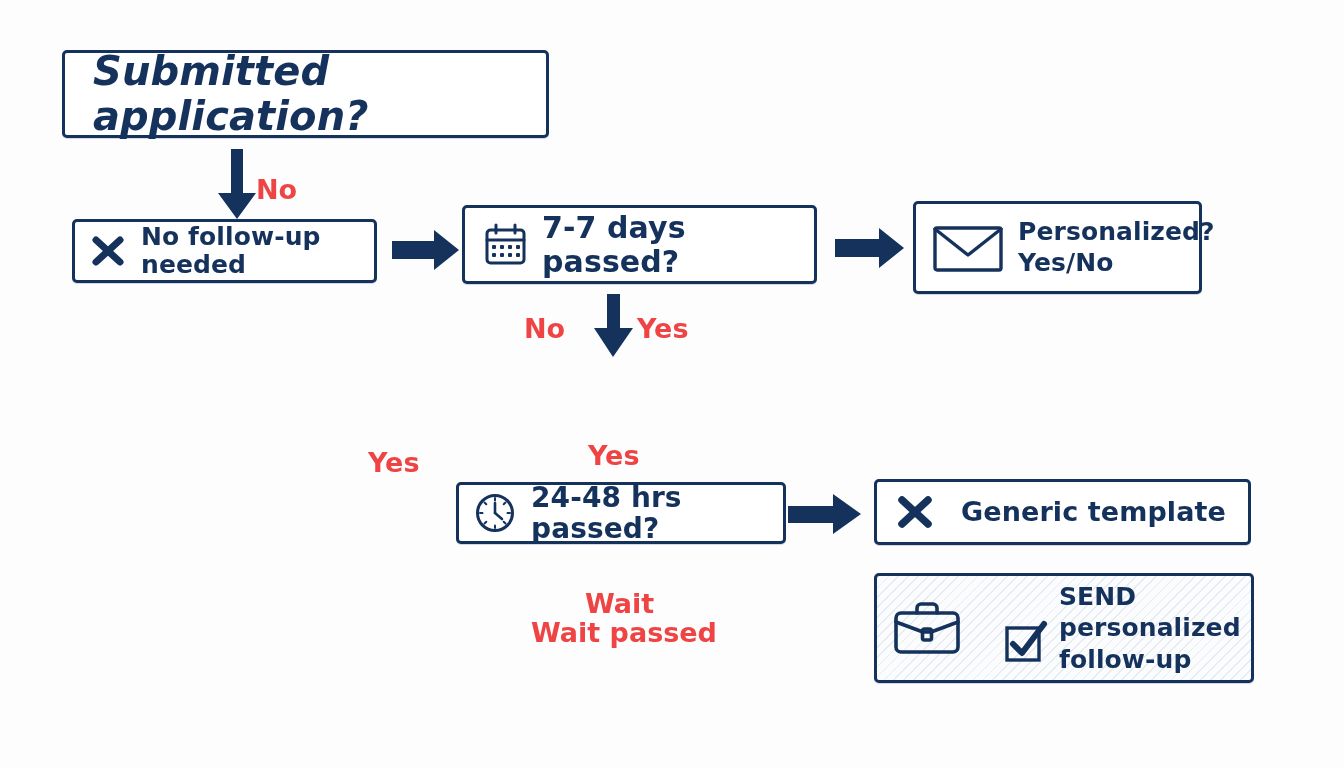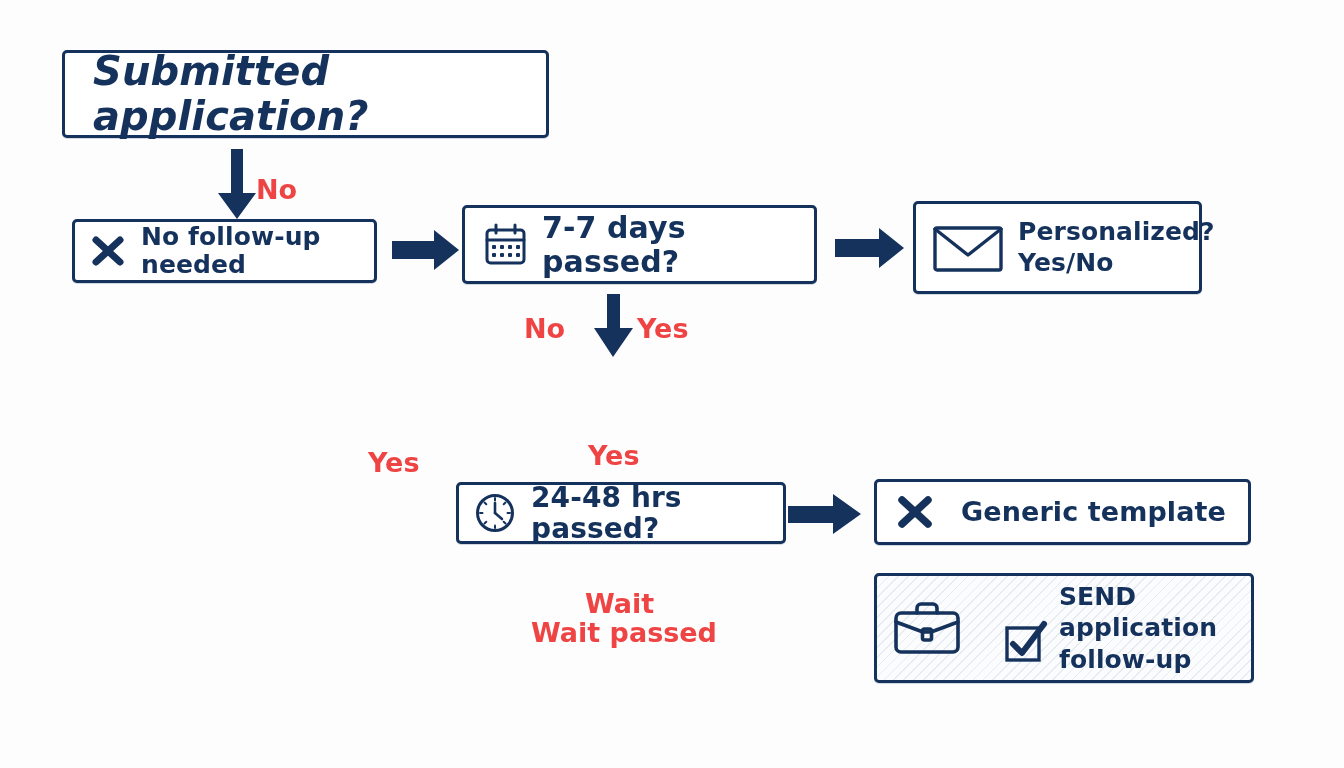--- a/index.html
+++ b/index.html
@@ -301,21 +301,21 @@
           </g>
         </svg>
       </span>
       <span class="ic" style="margin-left:38px; margin-bottom:-6px;">
         <svg width="46" height="46" viewBox="0 0 46 46">
           <rect x="4" y="8" width="32" height="32" fill="none" stroke="#15325c" stroke-width="3.4"></rect>
           <polyline points="10,24 19,33 41,4" fill="none" stroke="#15325c" stroke-width="6" stroke-linecap="round" stroke-linejoin="round"></polyline>
         </svg>
       </span>
     </span>
-    <span class="label">SEND application
+    <span class="label">SEND personalized
 follow-up</span>
   </div>
 
   <div class="edge-label lbl-no1">No</div>
   <div class="edge-label lbl-no2">No</div>
   <div class="edge-label lbl-yes1">Yes</div>
   <div class="edge-label lbl-yes-left">Yes</div>
   <div class="edge-label lbl-yes2">Yes</div>
   <div class="edge-label lbl-wait">Wait</div>
   <div class="edge-label lbl-waitlonger">Wait passed</div>

